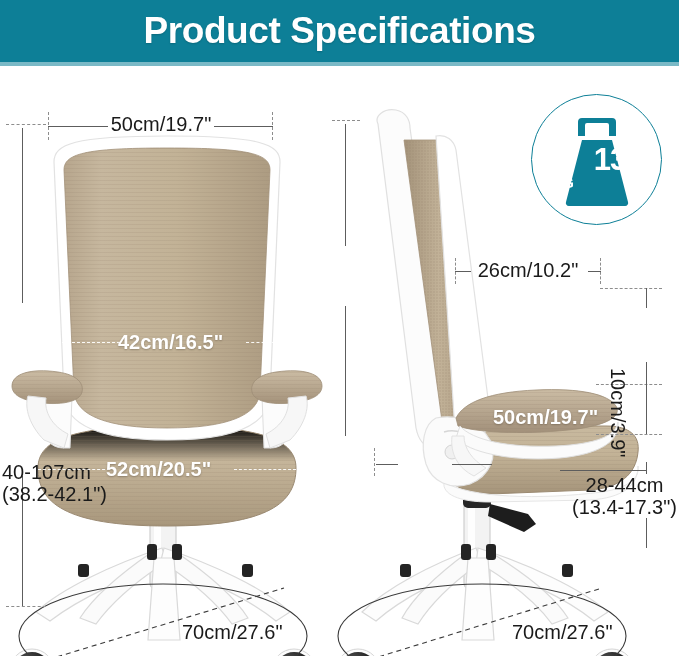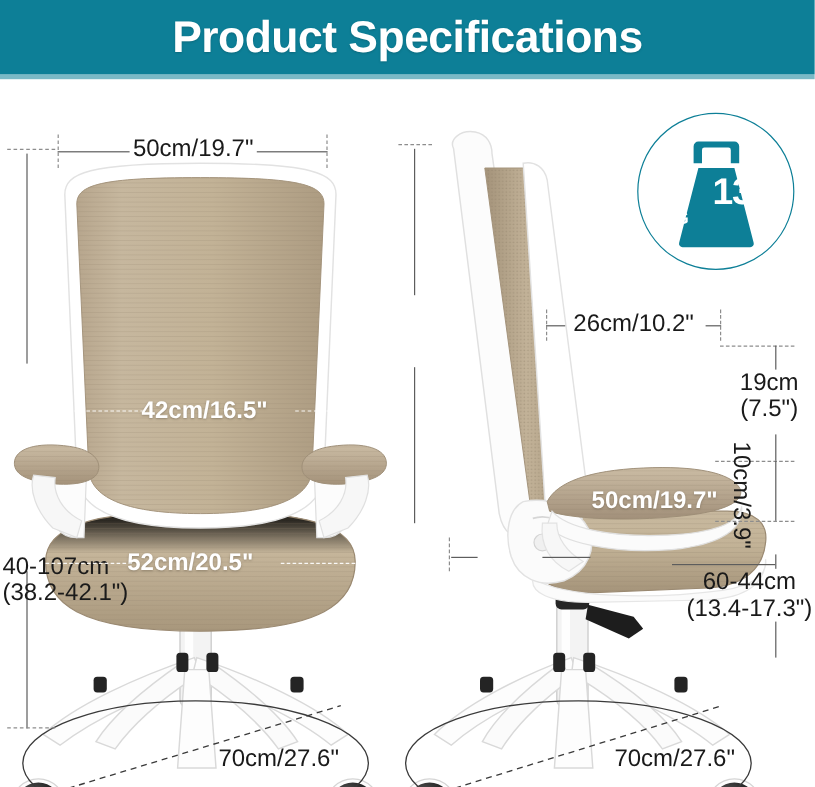--- a/index.html
+++ b/index.html
@@ -348,39 +348,35 @@
 
   <div class="gl gl-v-dash" style="left:455px; top:192px; height:26px;"></div>
   <div class="gl gl-v-dash" style="left:600px; top:192px; height:26px;"></div>
   <div class="gl gl-h-sol" style="left:455px; top:205px; width:16px;"></div>
   <div class="gl gl-h-sol" style="left:588px; top:205px; width:13px;"></div>
   <div class="dim center" style="left:466px; top:194px; width:124px;">26cm/10.2"</div>
 
   <div class="gl gl-h-dash" style="left:600px; top:222px; width:62px;"></div>
   <div class="gl gl-v-sol" style="left:646px; top:222px; height:20px;"></div>
   <div class="gl gl-v-sol" style="left:646px; top:296px; height:22px;"></div>
-  <div class="dim two center" style="left:604px; top:242px; width:74px;">
-    <div>19cm</div>
-    <div>(7.5")</div>
-  </div>
 
   <div class="gl gl-h-dash" style="left:596px; top:318px; width:66px;"></div>
   <div class="gl gl-h-dash" style="left:596px; top:368px; width:66px;"></div>
   <div class="gl gl-v-sol" style="left:646px; top:318px; height:50px;"></div>
   <div class="dim" style="left:628px; top:302px; transform:rotate(90deg); transform-origin:left top;">10cm/3.9"</div>
 
   <div class="dim-white" style="left:493px; top:340px;">50cm/19.7"</div>
 
   <div class="gl gl-v-dash" style="left:374px; top:382px; height:28px;"></div>
   <div class="gl gl-h-sol" style="left:376px; top:398px; width:22px;"></div>
   <div class="gl gl-h-sol" style="left:452px; top:398px; width:40px;"></div>
 
   <div class="gl gl-h-sol" style="left:560px; top:404px; width:86px;"></div>
   <div class="gl gl-v-sol" style="left:646px; top:396px; height:12px;"></div>
   <div class="gl gl-v-sol" style="left:646px; top:452px; height:30px;"></div>
   <div class="dim two center" style="left:570px; top:408px; width:109px;">
-    <div>60-44cm</div>
+    <div>28-44cm</div>
     <div>(13.4-17.3")</div>
   </div>
 
   <div class="dim" style="left:512px; top:556px;">70cm/27.6"</div>
 
 </div>
 
 </body></html>

